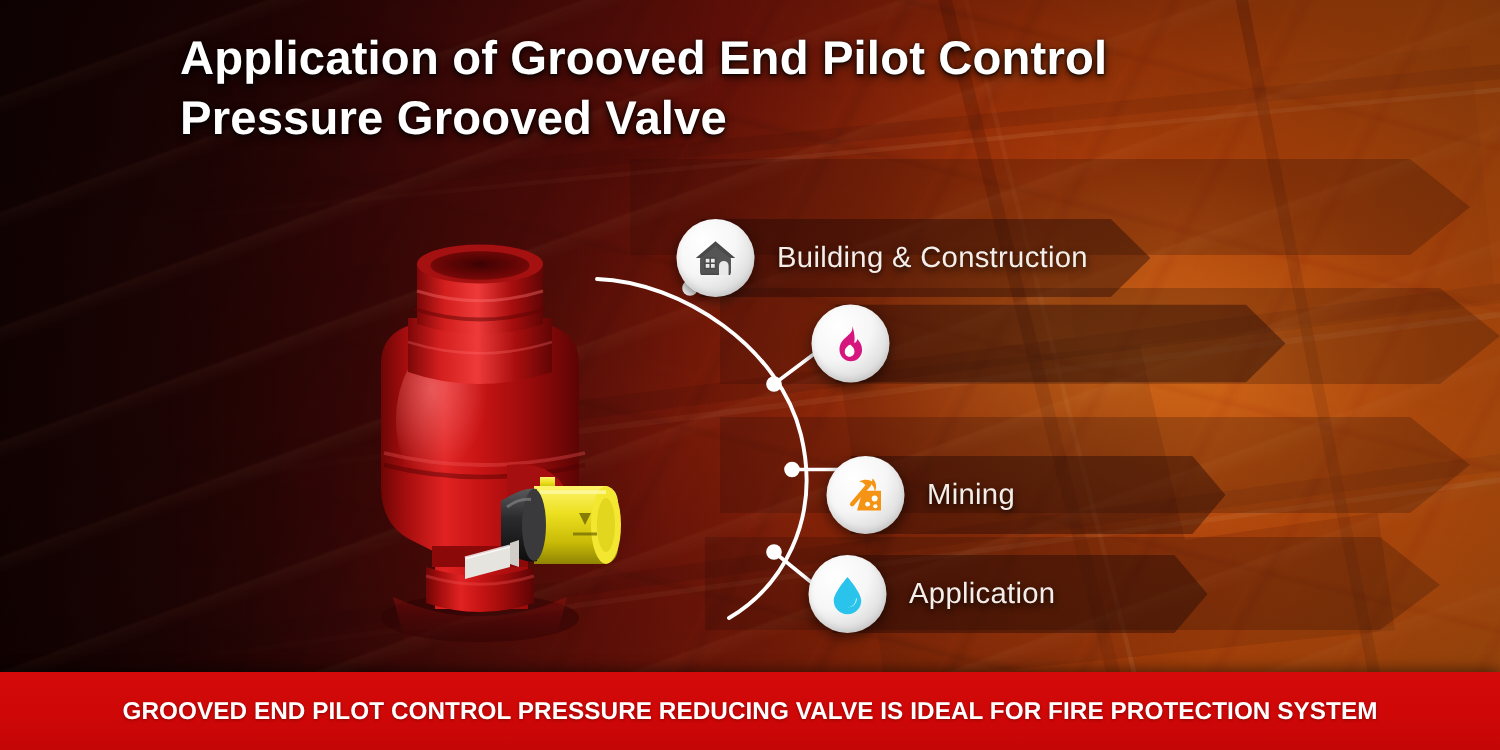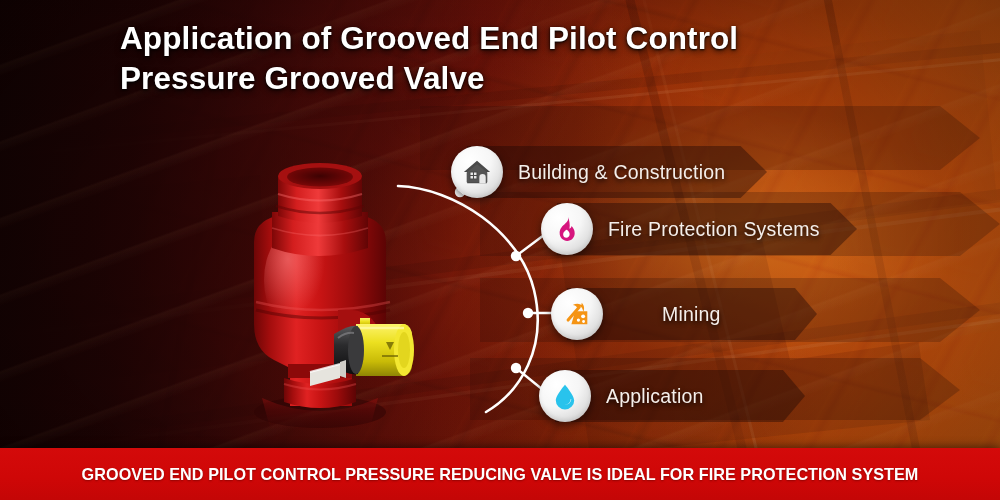--- a/index.html
+++ b/index.html
@@ -370,24 +370,23 @@
     <div class="app-item" style="left:541px; top:203px;">
       <svg class="chev" viewBox="0 0 340 52" preserveAspectRatio="none" style="width:300px;">
         <polygon points="0,0 310,0 340,26 310,52 0,52" fill="#1d0705" opacity="0.75"></polygon>
       </svg>
       <div class="icon-circle">
         <svg width="28" height="28" viewBox="0 0 32 32">
           <path d="M17.4 2.4 c0.6 4.2 -1.6 5.8 -3.6 7.6 c-3.2 2.8 -6.2 5.6 -6.2 10.6 c0 5.2 4 9 8.6 9 c4.8 0 8.6 -3.8 8.6 -8.8 c0 -3.4 -1.6 -6.2 -3.6 -8.2 c-0.2 1.6 -1.2 2.8 -2.4 3 c1 -4.6 -0.4 -9.8 -1.4 -13.2 Z" fill="#d6157e"></path>
           <path d="M16.2 17.2 c1.8 1.6 2.8 3 2.8 4.8 c0 2.4 -1.8 4 -3.8 4 c-2 0 -3.6 -1.6 -3.6 -3.8 c0 -2.2 1.6 -3.4 2.6 -4.4 c0.6 -0.6 1.4 -1.2 2 -0.6 Z" fill="#ffffff"></path>
         </svg>
       </div>
-      <div class="app-label">Fire Protection Systems</div>
     </div>
 
-    <div class="app-item" style="left:551px; top:288px;gap:44px;">
+    <div class="app-item" style="left:551px; top:304px;">
       <svg class="chev" viewBox="0 0 340 52" preserveAspectRatio="none" style="width:250px;">
         <polygon points="0,0 310,0 340,26 310,52 0,52" fill="#1d0705" opacity="0.75"></polygon>
       </svg>
       <div class="icon-circle">
         <svg width="30" height="30" viewBox="0 0 32 32">
           <path d="M14 13 L27 13 L27 27 L10 27 Z" fill="#f59414"></path>
           <circle cx="22.5" cy="18.5" r="2.1" fill="#ffffff"></circle>
           <circle cx="17.5" cy="22.5" r="1.7" fill="#ffffff"></circle>
           <circle cx="23" cy="24" r="1.5" fill="#ffffff"></circle>
           <path d="M6.5 22.5 L18.5 8.5" stroke="#f59414" stroke-width="3.2" stroke-linecap="round"></path>

